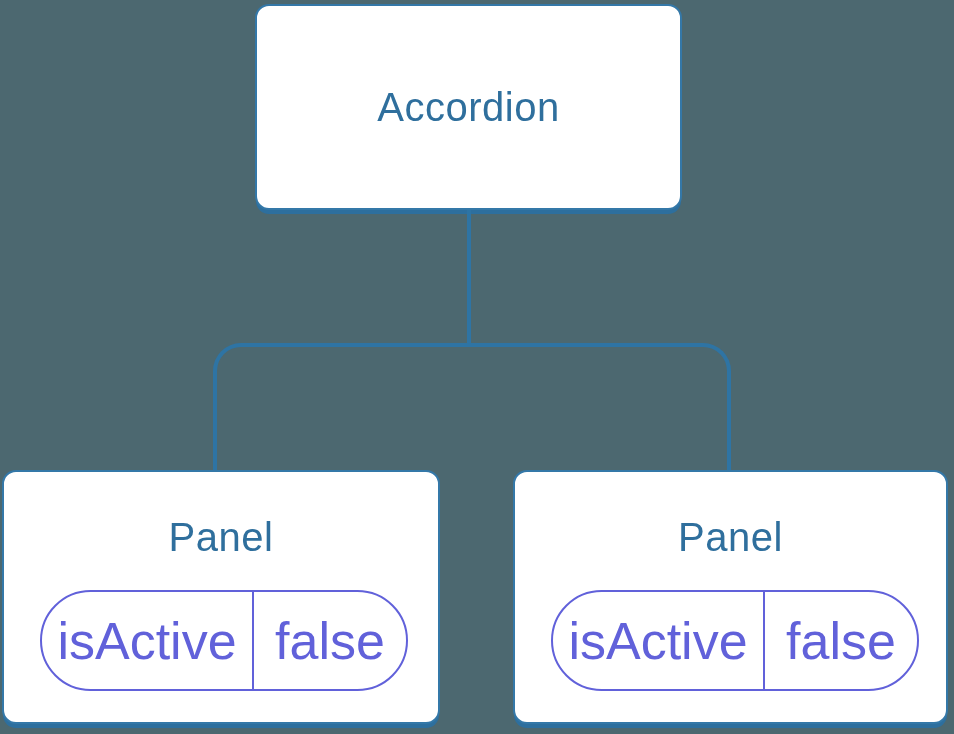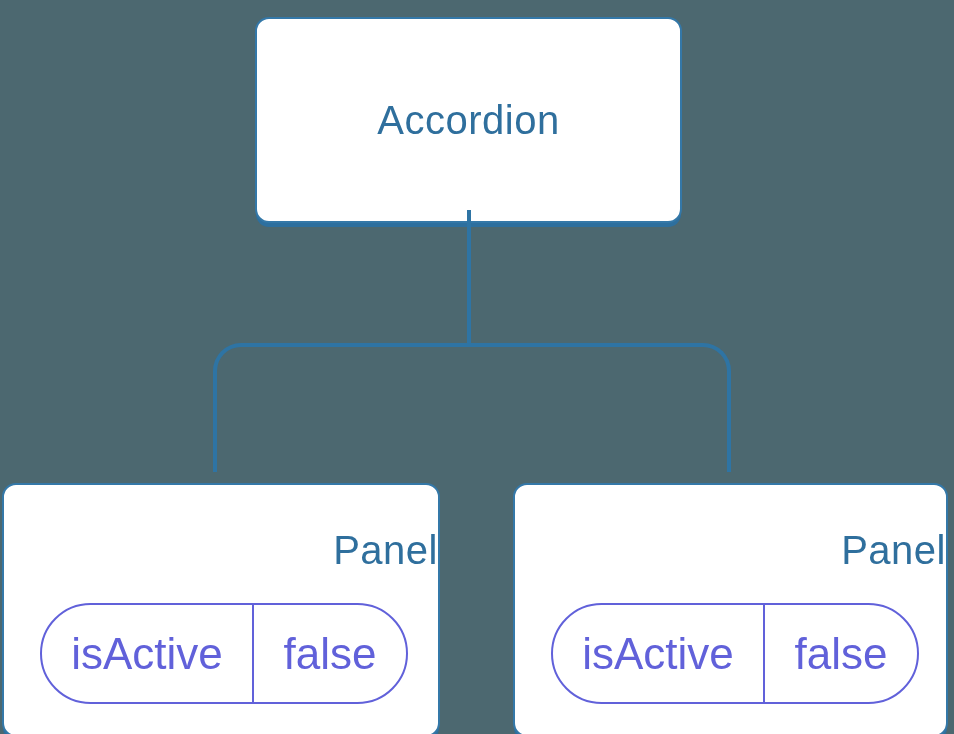--- a/index.html
+++ b/index.html
@@ -13,21 +13,20 @@
     font-family: "Liberation Sans", "DejaVu Sans", sans-serif;
   }
 
   
   .node {
     position: absolute;
     background: var(--node-fill, #FFFFFF);
     border: 2px solid var(--node-border, #3478A8);
     border-radius: 14px;
     box-shadow: 0 5px 0 -1px var(--node-shadow, #2D6F9E);
-    margin-top: 13px;
   }
   .node-label {
     font-size: 40px;
     font-weight: 500;
     letter-spacing: 0.5px;
     color: var(--title-color, #2F6F9D);
     white-space: nowrap;
   }
 
   .root-node {
@@ -35,21 +34,21 @@
     width: 427px; height: 206px;
     display: flex; align-items: center; justify-content: center;
   }
 
   .panel-node { top: 470px; height: 254px; }
   .panel-left  { left: 2px;   width: 438px; }
   .panel-right { left: 513px; width: 435px; }
   .panel-title {
     position: absolute;
     top: 43px; left: 0; right: 0;
-    text-align: right;
+    text-align: center;
   }
 
   
   .stem {
     position: absolute;
     left: 467px; top: 210px;
     width: 4px; height: 137px;
     background: var(--connector, #2E74A4);
   }
   .bracket {
@@ -68,21 +67,21 @@
     width: 368px; height: 101px;
     border: 2px solid var(--accent, #6161DA);
     border-radius: 52px;
     background: #FFFFFF;
     display: flex;
     align-items: stretch;
     overflow: hidden;
   }
   .pill-cell {
     display: flex; align-items: center; justify-content: center;
-    font-size: 44px;
+    font-size: 52px;
     color: var(--accent, #6161DA);
     white-space: nowrap;
   }
   .pill-key {
     flex: 0 0 212px;
     border-right: 2px solid var(--accent, #6161DA);
   }
   .pill-value { flex: 1 1 auto; text-align: right; }
 </style>
 </head>

